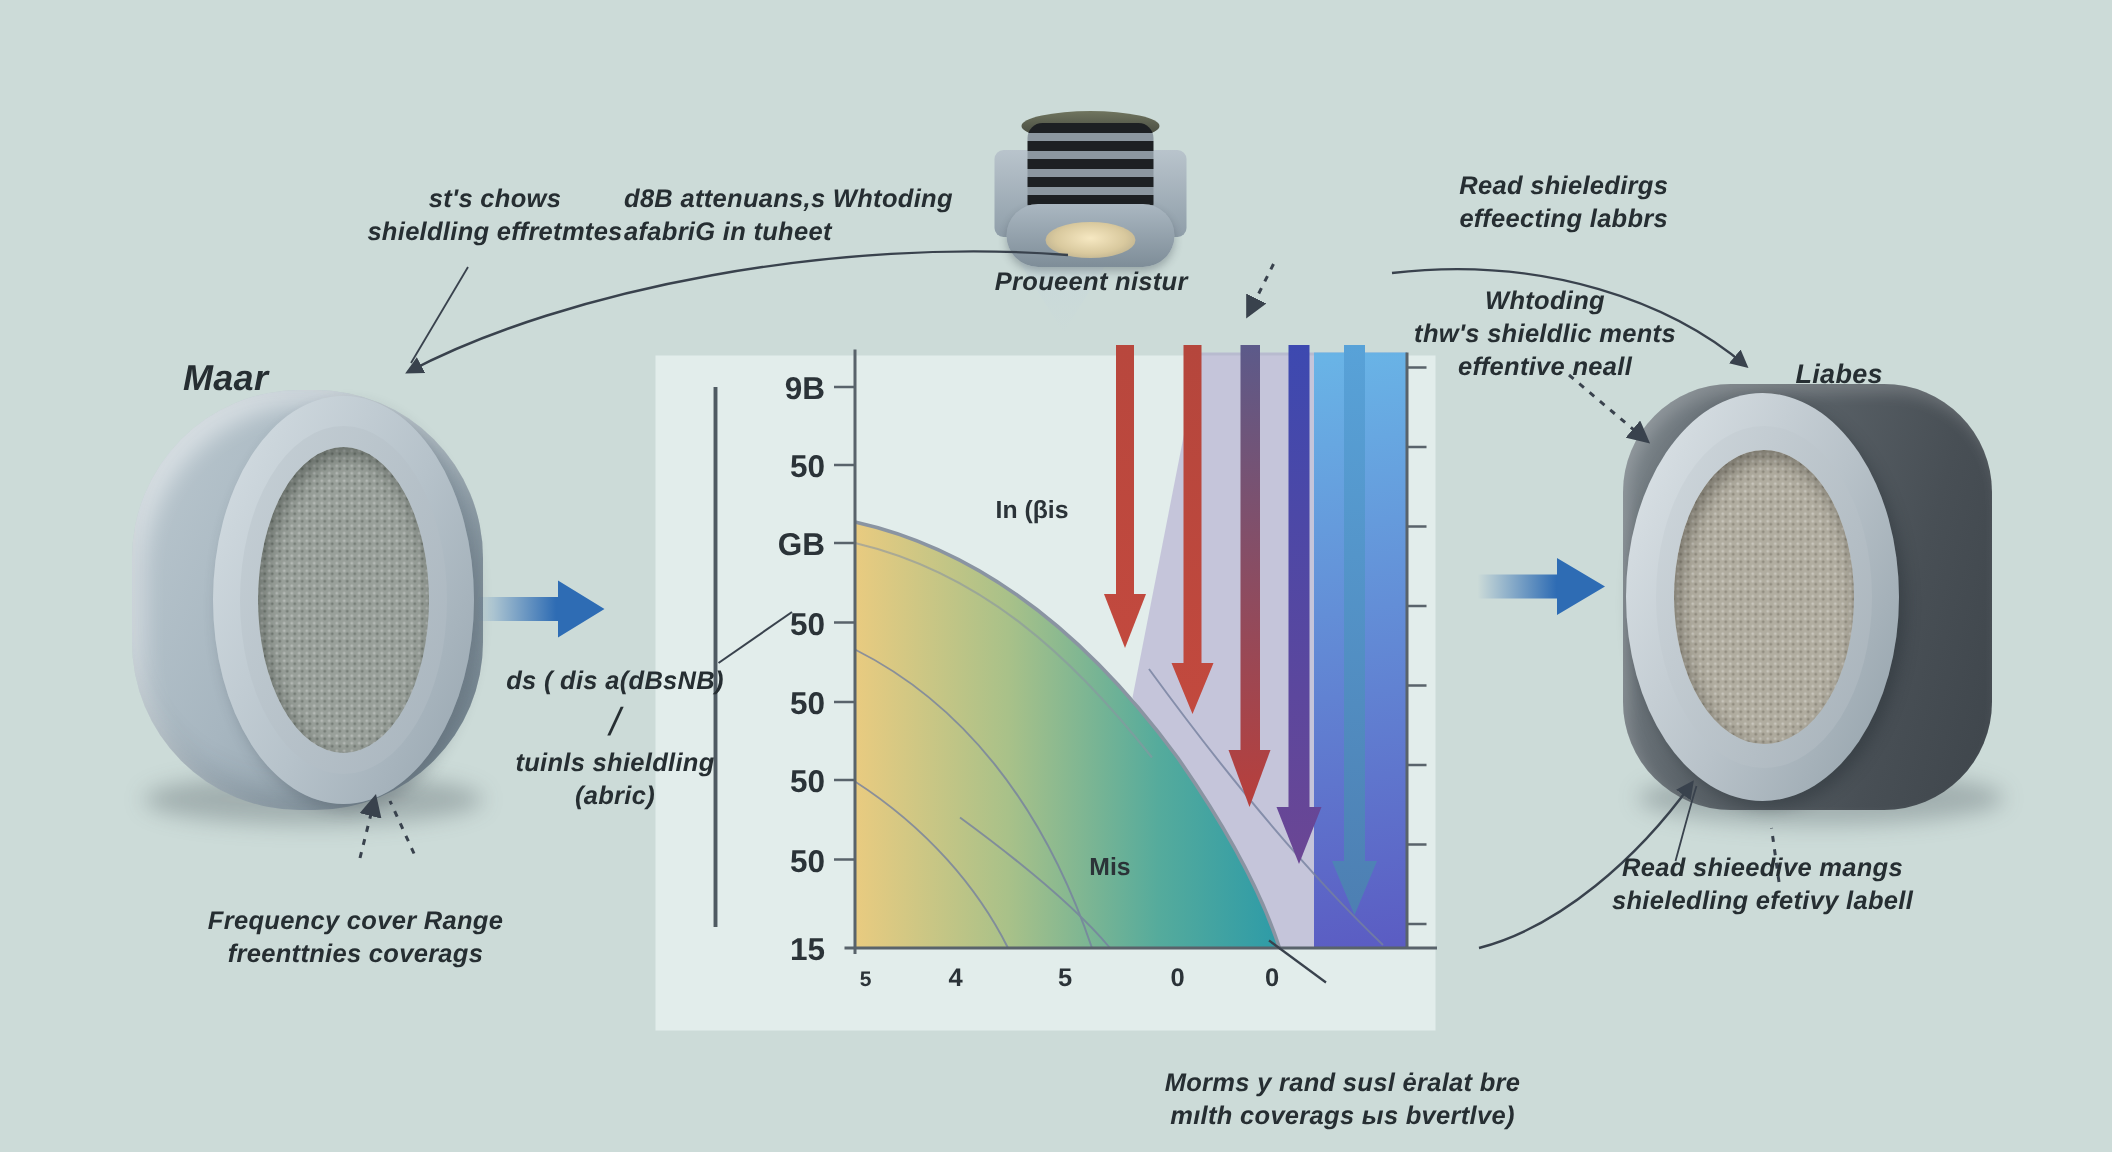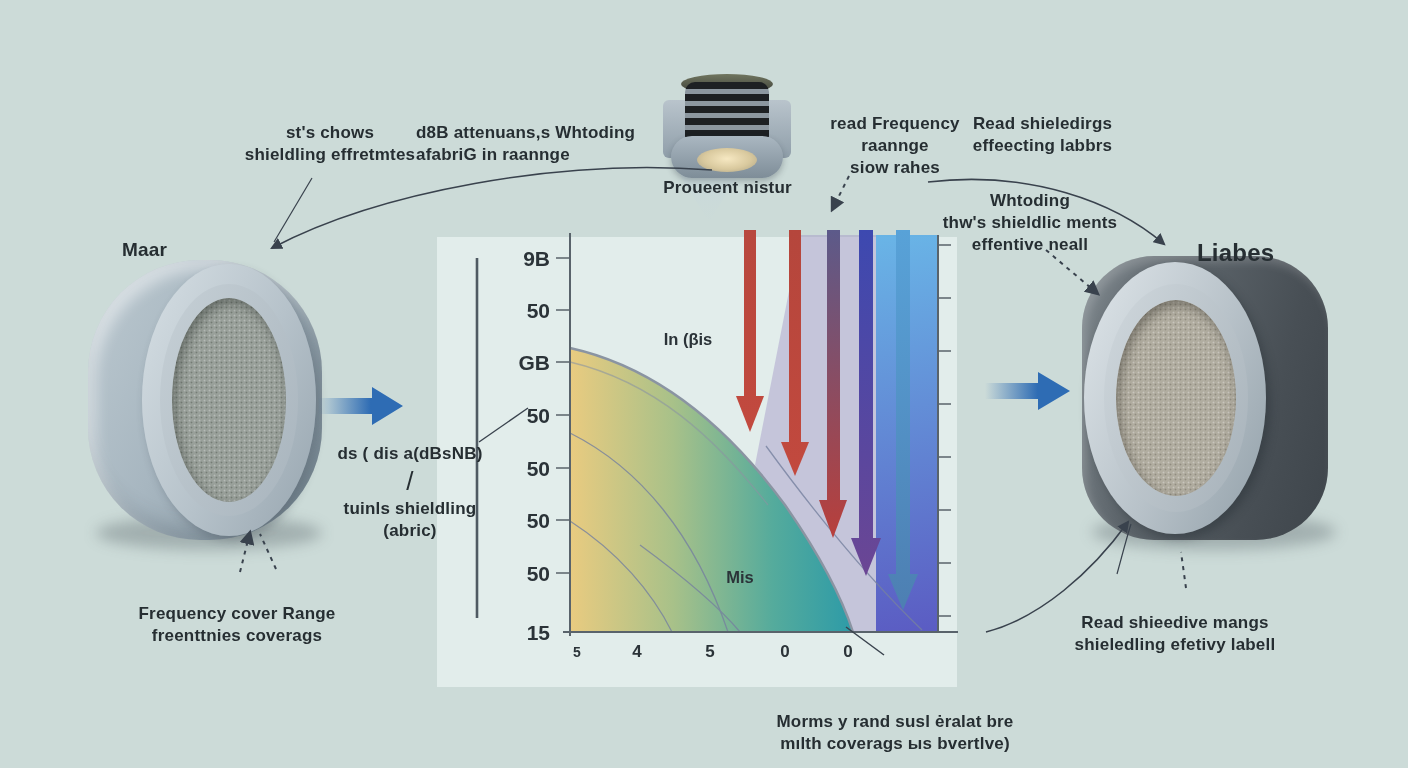--- a/index.html
+++ b/index.html
@@ -6,21 +6,21 @@
   .stage{
     position:relative;width:1408px;height:768px;overflow:hidden;
     background:#ccdbd8;
     font-family:"Liberation Sans", sans-serif;
     color:#262e32;
   }
   .panel{
     position:absolute;left:437px;top:237px;width:520px;height:450px;
     background:#e2edeb;
   }
-  .note{position:absolute;font-size:17px;font-weight:600;line-height:1.28;letter-spacing:.2px;}
+  .note{position:absolute;font-size:17px;font-weight:600;line-height:1.28;letter-spacing:.2px;font-style:italic;}
   .note div{white-space:nowrap;}
   .center{text-align:center;}
   .big-slash{font-size:26px;font-weight:400;}
   
   .device-left{position:absolute;left:88px;top:260px;width:234px;height:280px;}
   .dl-body{position:absolute;inset:0;border-radius:112px;
     background:linear-gradient(115deg,#bcc9d0 0%,#a7b6c0 45%,#82949f 100%);
     box-shadow:inset -10px -12px 20px rgba(40,55,65,.22), inset 8px 10px 14px rgba(255,255,255,.45);}
   .dl-ring{position:absolute;left:54px;top:4px;width:174px;height:272px;border-radius:50%;
     background:linear-gradient(115deg,#d6dfe4 0%,#b6c2ca 55%,#97a5af 100%);
@@ -242,56 +242,51 @@
       <path d="M528,408 L479,442" stroke-width="1.4"></path>
     </g>
   </svg>
 
   <div class="note center" style="left:200px;top:122px;width:260px;">
     <div>st's chows</div>
     <div>shieldling effretmtes</div>
   </div>
   <div class="note" style="left:416px;top:122px;">
     <div>d8B attenuans,s Whtoding</div>
-    <div>afabriG in raannge</div>
+    <div>afabriG in tuheet</div>
   </div>
   <div class="note center" style="left:640px;top:177px;width:175px;">
     <div>Proueent nistur</div>
-  </div>
-  <div class="note center" style="left:815px;top:113px;width:160px;">
-    <div>read Frequency</div>
-    <div>raannge</div>
-    <div>siow rahes</div>
   </div>
   <div class="note center" style="left:945px;top:113px;width:195px;">
     <div>Read shieledirgs</div>
     <div>effeecting labbrs</div>
   </div>
   <div class="note center" style="left:925px;top:190px;width:210px;">
     <div>Whtoding</div>
     <div>thw's shieldlic ments</div>
     <div>effentive neall</div>
   </div>
-  <div class="note" style="left:122px;top:238px;font-size:19px;font-weight:700;">
+  <div class="note" style="left:122px;top:238px;font-size:24px;font-weight:700;">
     <div>Maar</div>
   </div>
-  <div class="note" style="left:1197px;top:238px;font-size:24px;font-weight:700;">
+  <div class="note" style="left:1197px;top:238px;font-size:18px;font-weight:700;">
     <div>Liabes</div>
   </div>
   <div class="note center" style="left:335px;top:443px;width:150px;">
     <div>ds ( dis a(dBsNB)</div>
     <div class="big-slash">/</div>
     <div>tuinls shieldling</div>
     <div>(abric)</div>
   </div>
   <div class="note center" style="left:107px;top:576px;width:260px;margin-top:27px;">
     <div>Frequency cover Range</div>
     <div>freenttnies coverags</div>
   </div>
-  <div class="note center" style="left:1030px;top:612px;width:290px;">
+  <div class="note center" style="left:1030px;top:568px;width:290px;">
     <div>Read shieedive mangs</div>
     <div>shieledling efetivy labell</div>
   </div>
   <div class="note center" style="left:745px;top:663px;width:300px;margin-top:48px;">
     <div>Morms y rand susl ėralat bre</div>
     <div>mılth coverags ыs bvertlve)</div>
   </div>
 
 </div>
 

